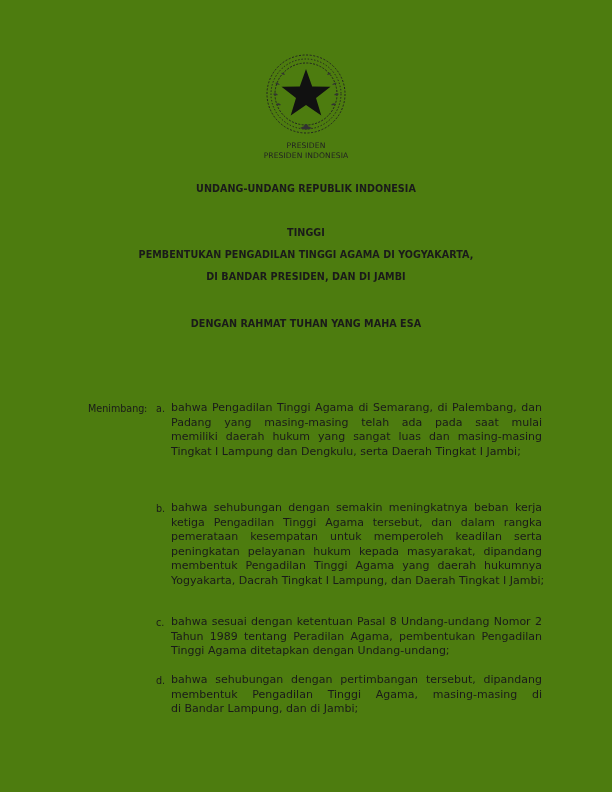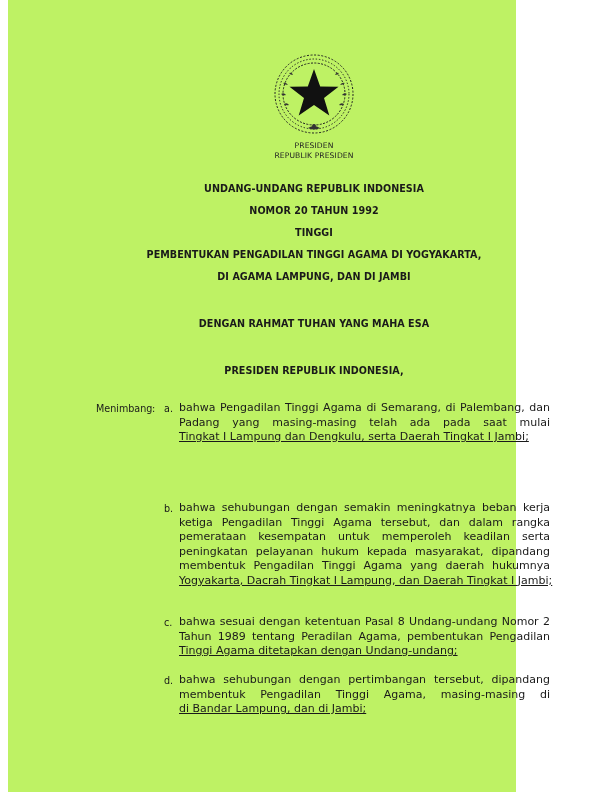--- a/index.html
+++ b/index.html
@@ -3,21 +3,21 @@
   <meta charset="utf-8">
   <style>
     * { margin: 0; padding: 0; box-sizing: border-box; }
     html, body { width: 612px; height: 792px; background: #ffffff; }
     body {
       position: relative;
       font-family: "DejaVu Sans", sans-serif;
       color: #1a1a1a;
       overflow: hidden;
     }
-    .page { position: absolute; left: 8px; top: 0; width: 508px; height: 792px; background: #bef264; }
+    .page { position: absolute; left: 0; top: 0; width: 612px; height: 792px; background: #4d7c0f; }
 
     .emblem {
       position: absolute; left: 264px; top: 52px; width: 84px; height: 84px;
     }
     .emblem svg { width: 84px; height: 84px; display: block; }
 
     .seal-caption {
       position: absolute; left: 0; width: 612px; text-align: center;
       font-size: 7.6px; letter-spacing: 0.1px; color: #222;
     }
@@ -39,21 +39,21 @@
     .item-letter {
       position: absolute; left: 156px; font-size: 9.6px;
     }
     .item-text {
       position: absolute; left: 171px; width: 371px;
       font-size: 11px; line-height: 14.5px;
       text-align: justify;
     }
     .item-text .ln { display: block; height: 14.5px; white-space: nowrap; }
     .item-text .ln.j { text-align-last: justify; white-space: normal; overflow: hidden; }
-    .item-text .ln.l { text-align: left; text-decoration: underline; }
+    .item-text .ln.l { text-align: left; }
   </style>
 </head>
 <body>
 
 <div class="page">
 
   <div class="emblem">
     <svg viewBox="0 0 84 84" xmlns="http://www.w3.org/2000/svg">
       <g fill="none" stroke="#222" stroke-width="1">
         <circle cx="42" cy="42" r="39" stroke-dasharray="2 1.6"></circle>
@@ -70,38 +70,37 @@
         <path d="M73 31 q-3 -1 -5 2 q3 0 5 -2z"></path>
         <path d="M67 21 q-3 -1 -4 2 q3 0 4 -2z"></path>
         <path d="M36 76 q6 -4 12 0 q-6 3 -12 0z"></path>
         <circle cx="42" cy="74" r="2"></circle>
       </g>
       <polygon fill="#111" points="42,17 48.2,34.5 66.5,34.8 52,46 57.3,63.5 42,53 26.7,63.5 32,46 17.5,34.8 35.8,34.5"></polygon>
     </svg>
   </div>
 
   <div class="seal-caption l1">PRESIDEN</div>
-  <div class="seal-caption l2">REPUBLIK PRESIDEN</div>
+  <div class="seal-caption l2">PRESIDEN INDONESIA</div>
 
   <div class="heading" style="top:183px">UNDANG-UNDANG REPUBLIK INDONESIA</div>
-  <div class="heading" style="top:205px">NOMOR 20 TAHUN 1992</div>
   <div class="heading" style="top:227px">TINGGI</div>
   <div class="heading" style="top:249px">PEMBENTUKAN PENGADILAN TINGGI AGAMA DI YOGYAKARTA,</div>
-  <div class="heading" style="top:271px">DI AGAMA LAMPUNG, DAN DI JAMBI</div>
+  <div class="heading" style="top:271px">DI BANDAR PRESIDEN, DAN DI JAMBI</div>
 
   <div class="heading" style="top:318px">DENGAN RAHMAT TUHAN YANG MAHA ESA</div>
-  <div class="heading" style="top:365px">PRESIDEN REPUBLIK INDONESIA,</div>
 
   <div class="consider-label">Menimbang</div>
   <div class="consider-colon">:</div>
 
   <div class="item-letter" style="top:403px">a.</div>
   <div class="item-text" style="top:401px">
     <span class="ln j">bahwa Pengadilan Tinggi Agama di Semarang, di Palembang, dan di</span>
     <span class="ln j">Padang yang masing-masing telah ada pada saat mulai berlakunya</span>
+    <span class="ln j">memiliki daerah hukum yang sangat luas dan masing-masing</span>
     <span class="ln l">Tingkat I Lampung dan Dengkulu, serta Daerah Tingkat I Jambi;</span>
   </div>
 
   <div class="item-letter" style="top:503px">b.</div>
   <div class="item-text" style="top:501px">
     <span class="ln j">bahwa sehubungan dengan semakin meningkatnya beban kerja</span>
     <span class="ln j">ketiga Pengadilan Tinggi Agama tersebut, dan dalam rangka</span>
     <span class="ln j">pemerataan kesempatan untuk memperoleh keadilan serta</span>
     <span class="ln j">peningkatan pelayanan hukum kepada masyarakat, dipandang perlu</span>
     <span class="ln j">membentuk Pengadilan Tinggi Agama yang daerah hukumnya</span>

